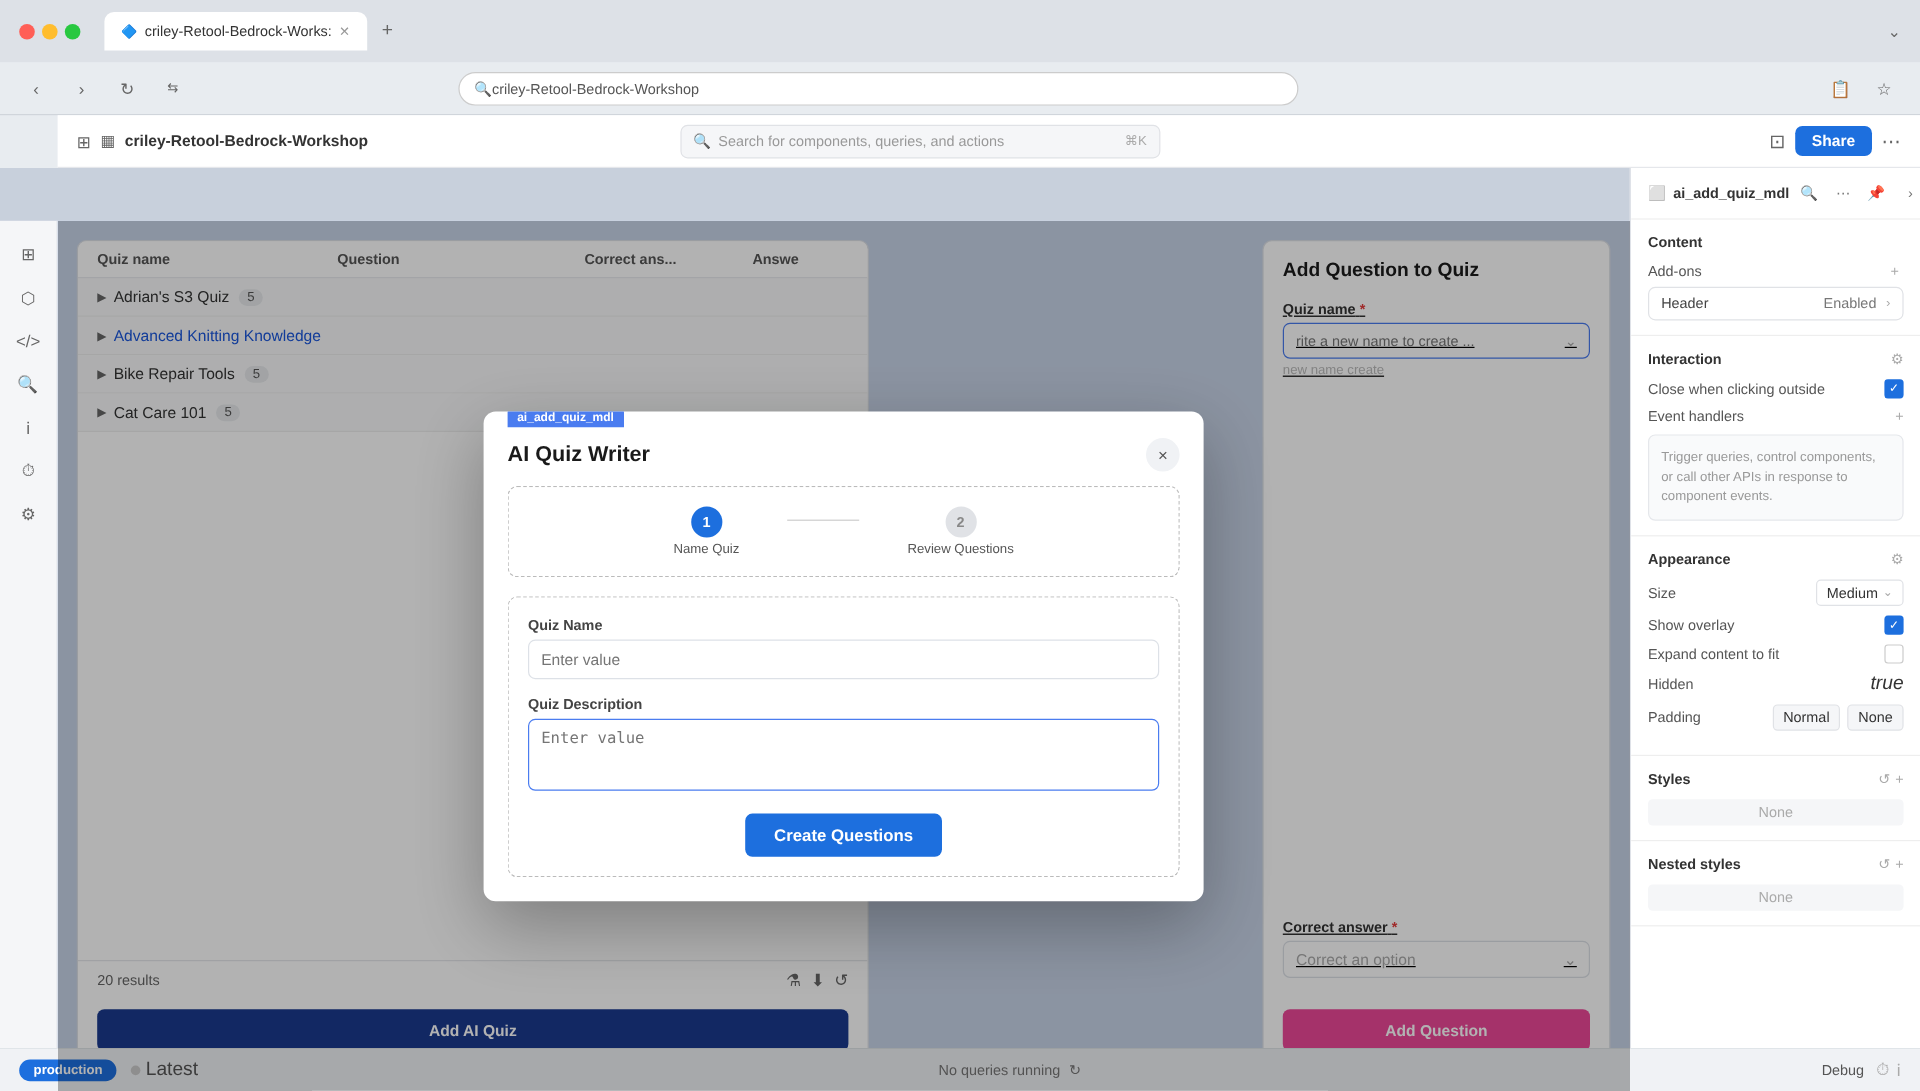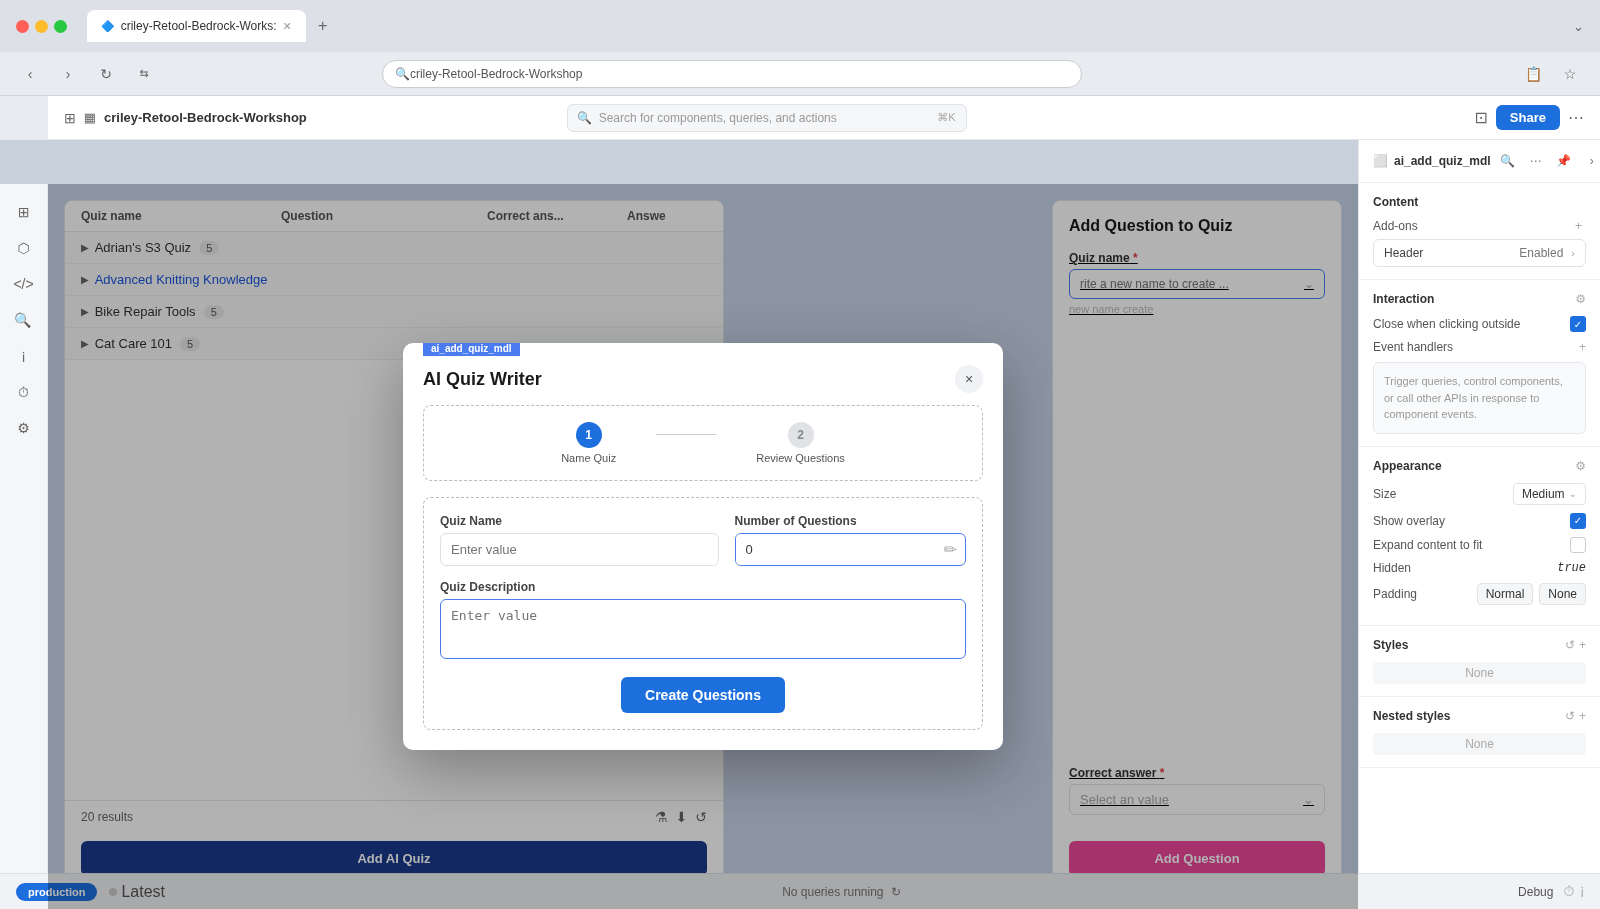--- a/index.html
+++ b/index.html
@@ -118,21 +118,21 @@
     .checkbox-false { width: 16px; height: 16px; background: white; border: 1.5px solid #ccc; border-radius: 3px; }
     .add-ons-row { display: flex; align-items: center; justify-content: space-between; }
     .add-ons-item { display: flex; align-items: center; gap: 8px; flex: 1; border: 1px solid #e0e2e6; border-radius: 6px; padding: 6px 10px; }
     .add-ons-label { font-size: 12px; color: #444; flex: 1; }
     .add-ons-value { font-size: 12px; color: #777; }
     .event-handlers-box { background: #f9fafb; border: 1px solid #e5e7eb; border-radius: 6px; padding: 10px; font-size: 11px; color: #999; line-height: 1.5; margin-top: 4px; }
     .props-select { display: flex; align-items: center; border: 1px solid #e0e2e6; border-radius: 4px; padding: 3px 8px; font-size: 12px; color: #333; background: white; gap: 4px; cursor: pointer; }
     .section-title-row { display: flex; align-items: center; justify-content: space-between; margin-bottom: 10px; }
     .section-title-label { font-size: 12px; font-weight: 700; color: #333; }
     .props-none-box { background: #f5f6f8; border-radius: 4px; padding: 4px 10px; font-size: 12px; color: #aaa; text-align: center; margin-top: 4px; }
-    .hidden-value { font-size: 12px; color: #333; font-style: italic; font-family: Liberation Mono, monospace; }
+    .hidden-value { font-size: 16px; color: #333; font-style: italic; }
     .padding-row { display: flex; align-items: center; gap: 6px; }
     .padding-val { background: #f5f6f8; border: 1px solid #e0e2e6; border-radius: 4px; padding: 3px 8px; font-size: 12px; color: #333; }
 
     
     .bottom-bar { position: absolute; bottom: 0; left: 0; right: 0; height: 36px; background: #f0f2f5; border-top: 1px solid #dde1e7; display: flex; align-items: center; padding: 0 16px; z-index: 50; }
     .env-badge { background: #1d6fde; color: white; border-radius: 12px; padding: 3px 12px; font-size: 11px; font-weight: 600; cursor: pointer; }
     .latest-badge { display: flex; align-items: center; gap: 4px; font-size: 16px; color: #555; margin-left: 12px; }
     .status-dot { width: 8px; height: 8px; border-radius: 50%; background: #ccc; }
     .no-queries { flex: 1; text-align: center; font-size: 12px; color: #777; }
     .debug-btn { font-size: 12px; color: #555; margin-right: 10px; cursor: pointer; }
@@ -276,21 +276,21 @@
         </div>
         <div style="font-size:11px;color:#bbb;margin-top:4px;">new name create</div>
       </div>
       <div style="flex:1;"></div>
       <div class="form-group" style="margin-top:auto;">
         <div class="form-label">
           <span>Correct answer</span>
           <span class="form-required"> *</span>
         </div>
         <div class="form-select">
-          <span style="color:#aaa;font-size:13px;">Select an value</span>
+          <span style="color:#aaa;font-size:13px;">Correct an option</span>
           <span style="color:#aaa;">⌄</span>
         </div>
       </div>
       <div style="height:12px;"></div>
       <button class="add-question-btn">Add Question</button>
     </div>
 
     <div class="overlay">
       <div class="modal" style="position:relative;">
 
@@ -313,27 +313,20 @@
               <div class="step-circle inactive">2</div>
               <span class="step-label">Review Questions</span>
             </div>
           </div>
 
           <div class="modal-form">
             <div class="modal-form-row">
               <div class="modal-form-group">
                 <div class="modal-label">Quiz Name</div>
                 <input class="modal-input" type="text" placeholder="Enter value" style="">
-              </div>
-              <div class="modal-form-group half" style="flex:0 0 44%;">
-                <div class="modal-label">Number of Questions</div>
-                <div class="number-input-wrapper">
-                  <input class="number-input" type="text" value="0" style="">
-                  <span class="number-edit-icon">✏</span>
-                </div>
               </div>
             </div>
             <div class="modal-form-row">
               <div class="modal-form-group">
                 <div class="modal-label">Quiz Description</div>
                 <textarea class="modal-textarea" placeholder="Enter value" style=""></textarea>
               </div>
             </div>
             <div style="margin-top:8px;text-align:center;">
               <button class="create-btn">Create Questions</button>

